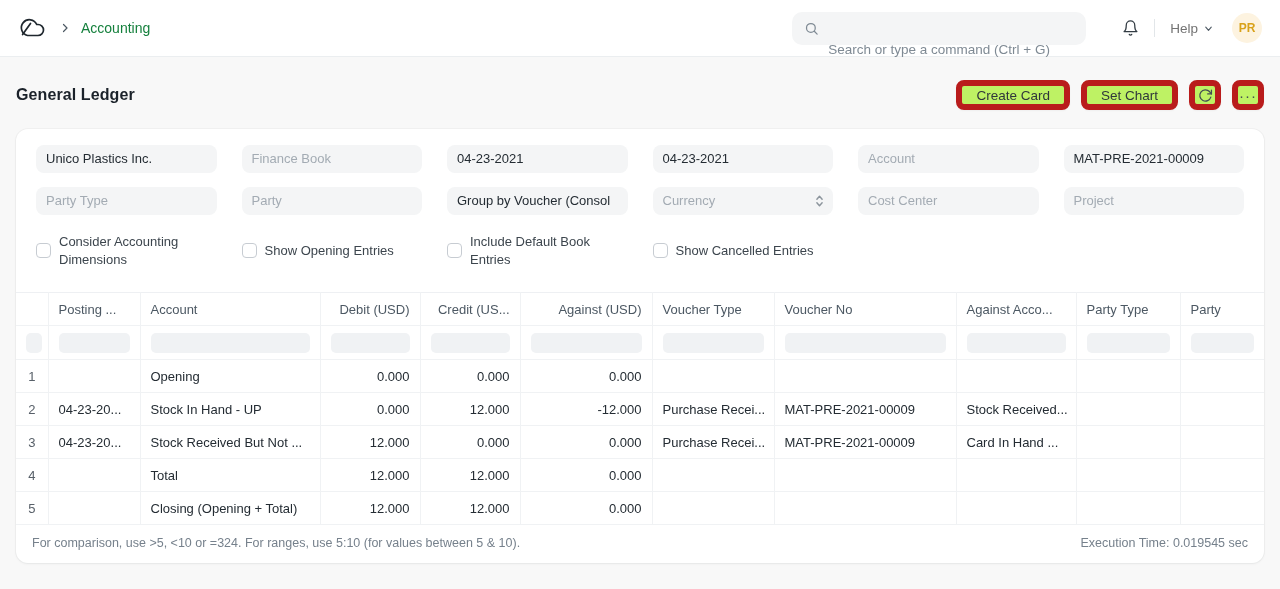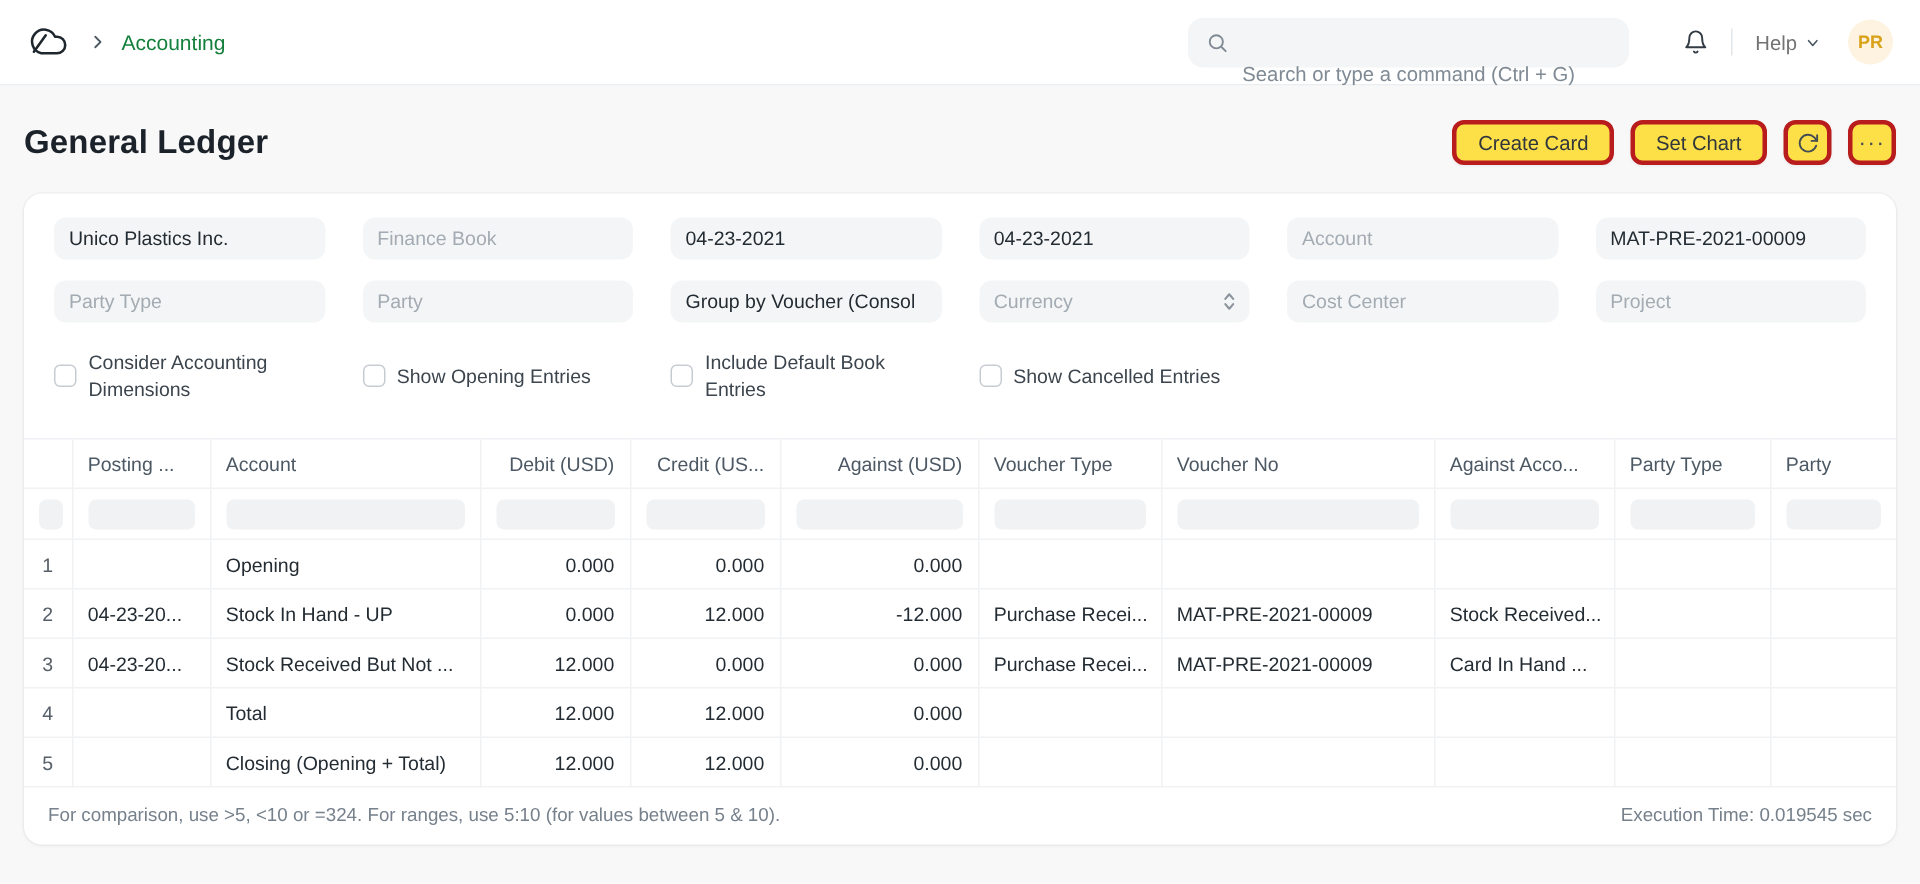--- a/index.html
+++ b/index.html
@@ -33,24 +33,24 @@
   .nav-divider { width: 1px; height: 18px; background: #e2e6e9; margin: 0 15px; }
   .help { display: flex; align-items: center; gap: 5px; font-size: 13.5px; color: #737373; cursor: pointer; }
   .avatar {
     margin-left: 18px; width: 30px; height: 30px; border-radius: 50%;
     background: #fdf3e0; color: #d9a21a; font-size: 12px; font-weight: 600;
     display: flex; align-items: center; justify-content: center; cursor: pointer;
   }
 
   
   .page-head { display: flex; align-items: center; padding: 23px 16px 19px; }
-  .page-title { font-size: 22px; font-weight: 700; color: #1b222a; letter-spacing: 0.1px; }
+  .page-title { font-size: 16px; font-weight: 700; color: #1b222a; letter-spacing: 0.1px; }
   .actions { margin-left: auto; display: flex; align-items: center; gap: 11px; }
   .btn {
-    height: 30px; background: #fde047; border: 3px solid #b91c1c; border-radius: 8px;
+    height: 30px; background: #bef264; border: 6px solid #b91c1c; border-radius: 8px;
     box-shadow: 0 1px 2px rgba(16,24,32,0.04); font-family: "Liberation Sans", sans-serif;
     font-size: 13.5px; color: #30363b; padding: 0 14px; cursor: pointer;
     display: flex; align-items: center; justify-content: center;
   }
   .btn.icon-btn { width: 32px; padding: 0; }
   .dots { font-size: 15px; letter-spacing: 1px; color: #444c53; line-height: 1; }
 
   
   .card {
     margin: 0 16px; background: #fff; border-radius: 12px;

